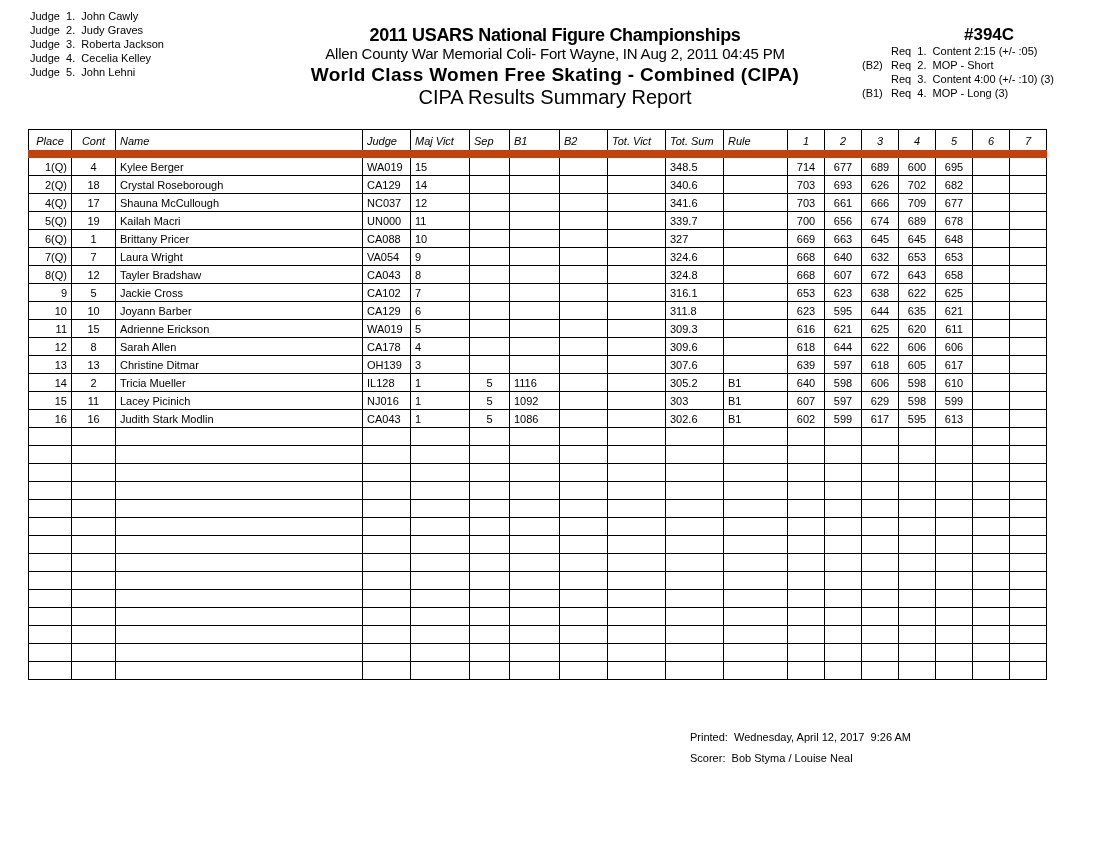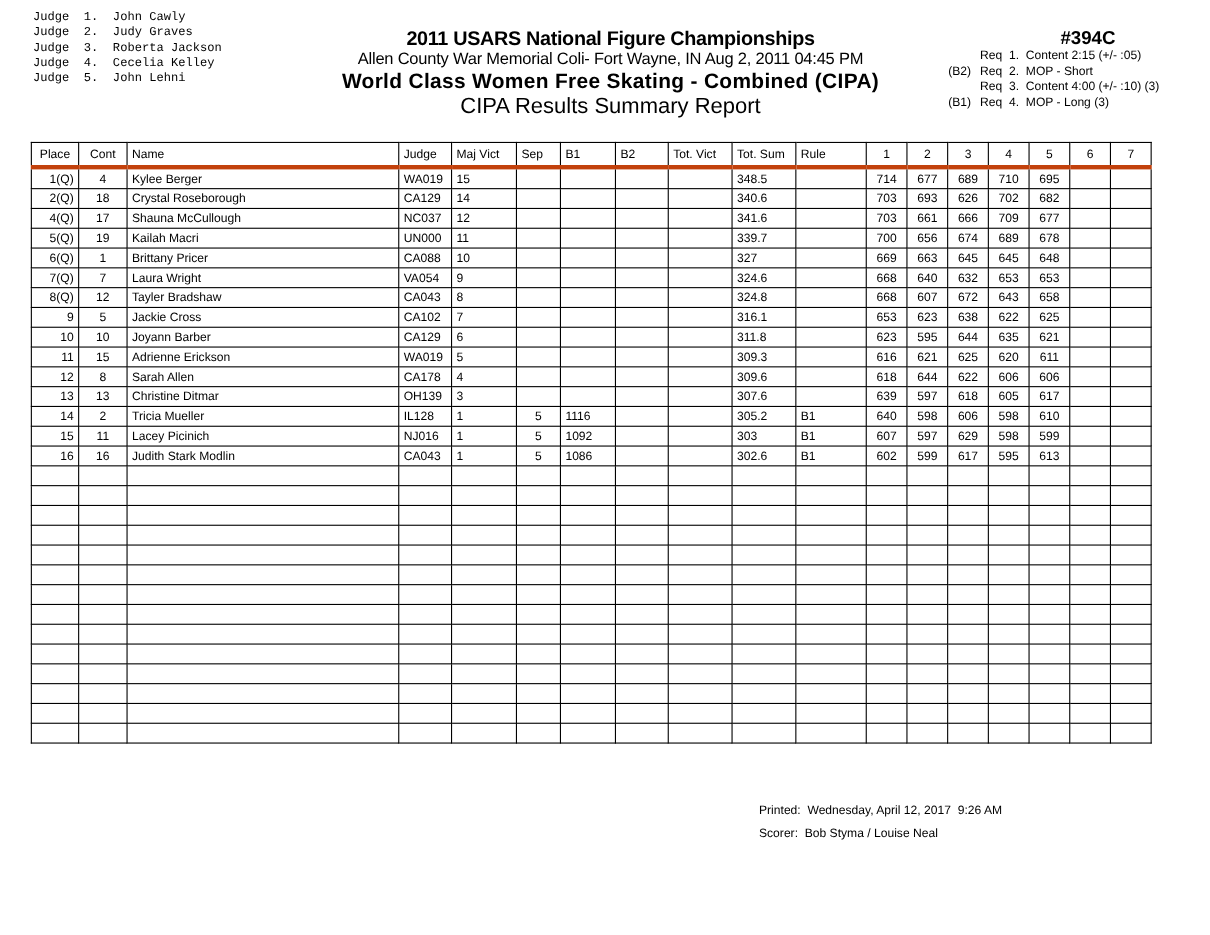--- a/index.html
+++ b/index.html
@@ -1,33 +1,33 @@
 <!DOCTYPE html>
 <html><head>
   <meta charset="utf-8">
   <style>
     html, body { margin: 0; padding: 0; background: #ffffff; }
     body { width: 1100px; height: 850px; position: relative; overflow: hidden;
            font-family: "Liberation Sans", sans-serif; color: #000; }
     .judges { position: absolute; left: 30px; top: 9px; font-size: 11px; line-height: 14px; }
-    .judges div { white-space: pre; font-family: Liberation Mono, monospace; }
+    .judges div { white-space: pre; }
     .title-block { position: absolute; left: 270px; top: 24px; width: 570px; text-align: center; }
     .event-title { font-size: 18px; font-weight: bold; line-height: 22px; letter-spacing: -0.3px; }
     .venue { font-size: 15px; line-height: 18px; margin-top: -1px; letter-spacing: -0.2px; }
     .event-name { font-size: 19px; font-weight: bold; line-height: 24px; letter-spacing: 0.3px; }
     .report-name { font-size: 20px; line-height: 20px; }
     .event-code { position: absolute; left: 964px; top: 25px; font-size: 17px; font-weight: bold; }
     .reqs { position: absolute; left: 862px; top: 44px; font-size: 11px; line-height: 14px; }
     .reqs div { white-space: pre; }
     .req-flag { display: inline-block; width: 29px; }
     table.results { position: absolute; left: 28px; top: 129px; border-collapse: collapse;
                     table-layout: fixed; font-size: 11px; }
     table.results th, table.results td { border: 1.5px solid #000; height: 17px; padding: 0 4px;
                     white-space: nowrap; overflow: hidden; font-weight: normal; }
-    table.results thead th { height: 18px; border-bottom: 4px solid #c2410c; text-align: left; padding-top: 2px; }
+    table.results thead th { height: 18px; border-bottom: 8px solid #c2410c; text-align: left; padding-top: 2px; font-style: italic; }
     table.results thead th.num { text-align: center; }
     td.c { text-align: center; }
     td.r { text-align: right; padding-right: 12px; }
     td.l1 { padding-left: 8px; }
     td.tot { padding-left: 14px; }
     td.score { text-align: center; }
     .footer { position: absolute; left: 690px; top: 727px; font-size: 11px; line-height: 21px; }
     .footer div { white-space: pre; }
   </style>
 </head>
@@ -109,21 +109,21 @@
         <td class="l1">15</td>
         <td class="c"></td>
         <td></td>
         <td></td>
         <td></td>
         <td class="tot">348.5</td>
         <td></td>
         <td class="score">714</td>
         <td class="score">677</td>
         <td class="score">689</td>
-        <td class="score">710</td>
+        <td class="score">600</td>
         <td class="score">695</td>
         <td class="score"></td>
         <td class="score"></td>
       </tr>
       <tr>
         <td class="r">2(Q)</td>
         <td class="c">18</td>
         <td>Crystal Roseborough</td>
         <td>CA129</td>
         <td class="l1">14</td>

